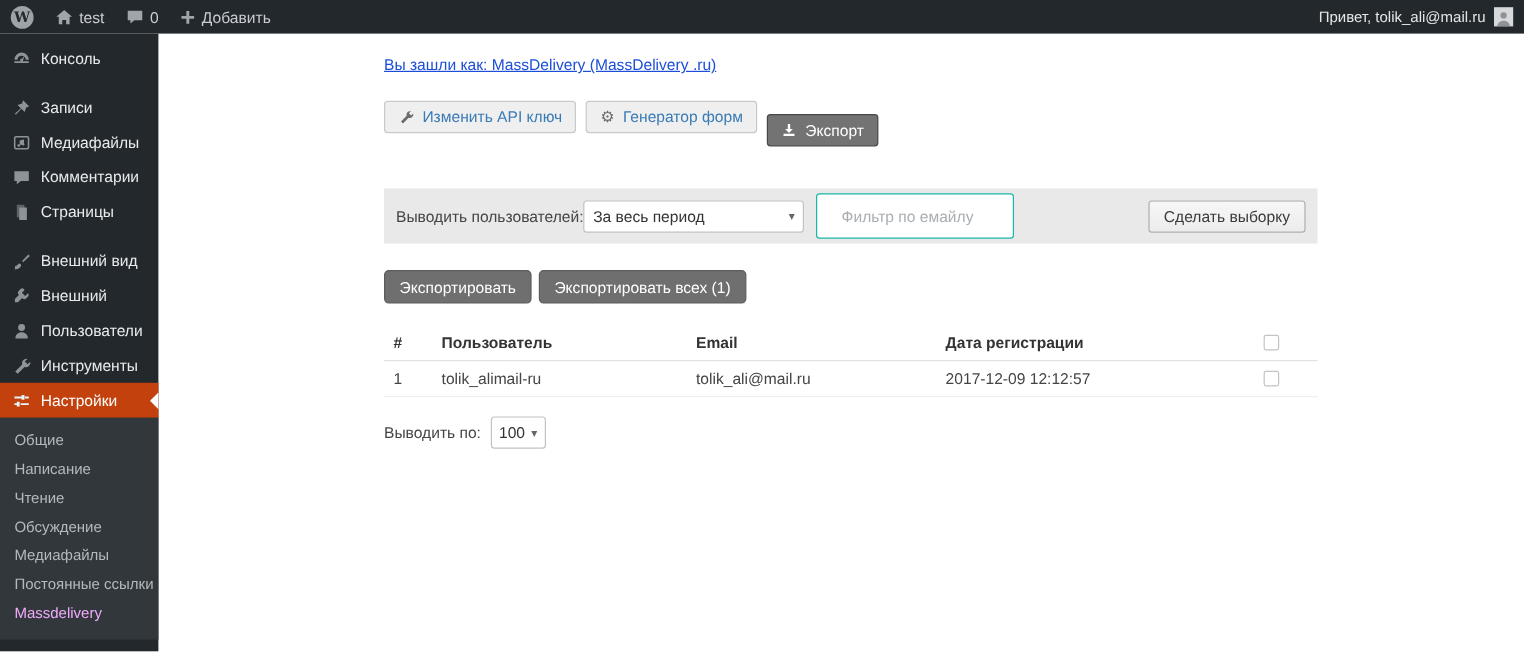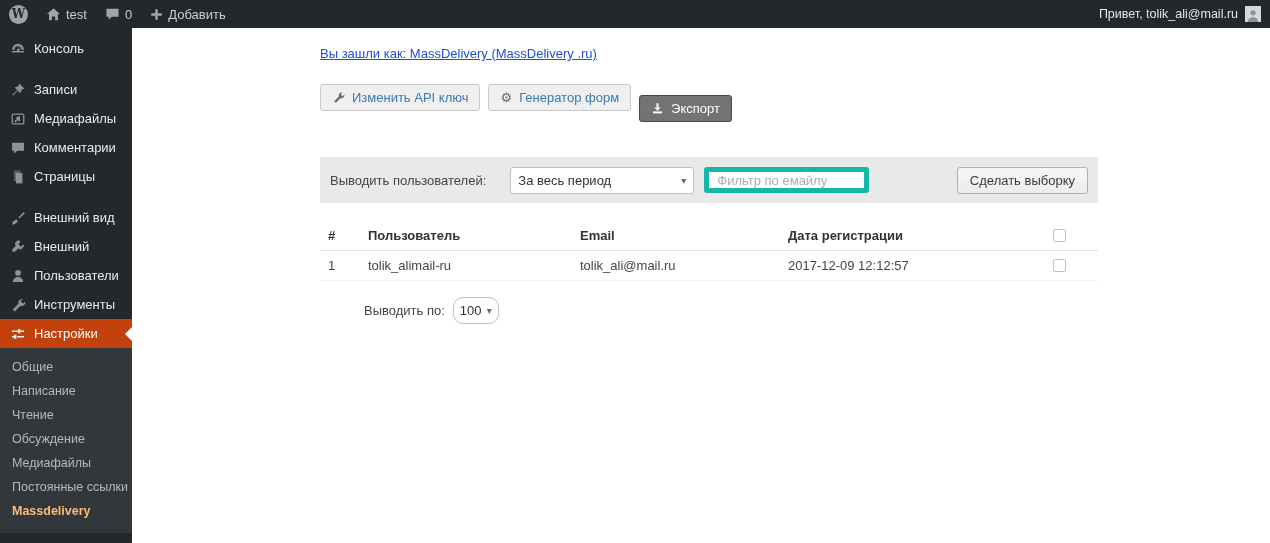--- a/index.html
+++ b/index.html
@@ -41,21 +41,21 @@
   .menu-sep { height:12px; }
   .menu-item.active { background:#c2410c; color:#fff; }
   .menu-item.active .mi-icon { color:#e8f4fa; }
   .menu-arrow {
     position:absolute; right:0; top:50%; transform:translateY(-50%);
     width:0; height:0; border-top:7px solid transparent; border-bottom:7px solid transparent;
     border-right:7px solid #fff;
   }
   .submenu { background:#32373c; padding:7px 0 10px; }
   .submenu-item { padding:5px 0 5px 12px; color:#b4b9be; font-size:12.5px; cursor:pointer; }
-  .submenu-item.current { color:#fdba74; font-weight:bold; }
+  .submenu-item.current { color:#f0abfc; font-weight:normal; }
   .collapse-item { display:flex; align-items:center; gap:8px; padding:7px 9px; color:#a0a5aa; font-size:13px; cursor:pointer; margin-top:2px; }
   .sidebar-fill { flex:1; background:#000; }
 
   
   #main { position:absolute; left:132px; top:28px; right:0; bottom:0; background:#fff; }
   .container { margin-left:188px; width:778px; padding-top:18px; }
 
   .logged-in { font-size:13px; color:#1d4ed8; line-height:16px;text-decoration:underline; }
 
   .tabs { display:flex; gap:8px; margin-top:22px; }
@@ -65,31 +65,31 @@
     color:#3a7bb6; font-size:13px; cursor:pointer; white-space:nowrap;
   }
   .tab-btn .t-icon { color:#6b6b6b; display:flex; align-items:center; font-size:13px; line-height:1; }
   .tab-btn.active { background:#737373; border-color:#484848; color:#fff;margin-top:11px; }
   .tab-btn.active .t-icon { color:#fff; }
 
   .filter-bar {
     margin-top:35px; height:46px; background:#e9e9e9;
     display:flex; align-items:center; padding:0 10px;
   }
-  .filter-label { font-size:13px; color:#454545; margin-right:24px; white-space:nowrap; }
+  .filter-label { font-size:13px; color:#454545; margin-right:0; white-space:nowrap; }
   .select-box {
     height:27px; background:#fff; border:1px solid #c2c2c2; border-radius:3px;
     display:flex; align-items:center; justify-content:space-between;
     padding:0 7px; font-size:13px; color:#333; cursor:pointer;
   }
   .select-box .caret { font-size:10px; color:#666; margin-left:8px; }
   .period-select { width:184px; }
   .email-input {
-    margin-left:10px; width:165px; height:26px; border:5px solid #14b8a6; border-radius:3px;
-    padding:0 8px; font-size:13px; color:#333; font-family:"Liberation Sans", sans-serif;
+    margin-left:10px; width:165px; height:38px; border:1px solid #14b8a6; border-radius:3px;
+    padding:0 20px; font-size:13px; color:#333; font-family:"Liberation Sans", sans-serif;
     background:#fff; outline:none;
   }
   .email-input::placeholder { color:#a9aeb3; }
   .submit-btn {
     margin-left:auto; height:27px; padding:0 12px;
     background:linear-gradient(#f7f7f7,#ececec); border:1px solid #b0b0b0; border-radius:3px;
     font-size:13px; color:#3b3b3b; cursor:pointer; font-family:"Liberation Sans", sans-serif;
   }
 
   .export-row { display:flex; gap:6px; margin-top:22px; }
@@ -102,22 +102,22 @@
   .trow {
     display:grid; grid-template-columns:40px 212px 208px 258px 1fr;
     align-items:center; height:30px; font-size:13px; color:#454545; padding-left:8px;
   }
   .trow.thead { font-weight:bold; color:#333; border-bottom:1px solid #e1e1e1; }
   .trow.tdata { border-bottom:1px solid #efefef; }
   .cb-cell { justify-self:end; margin-right:32px; }
   .checkbox { width:13px; height:13px; background:#fff; border:1px solid #c3c3c3; border-radius:2px; display:block; cursor:pointer; }
 
   .per-page { display:flex; align-items:center; gap:8px; margin-top:16px; }
-  .per-page-label { font-size:13px; color:#454545;margin-left:44px; }
-  .pp-select { width:46px; padding:0 6px;border-radius:10px; }
+  .per-page-label { font-size:13px; color:#454545; }
+  .pp-select { width:46px; padding:0 6px; }
   .pp-select .caret { margin-left:4px; }
 </style>
 </head>
 <body>
 
 <div id="adminbar">
   <div class="ab-item">
     <span class="wp-logo">W</span>
   </div>
   <div class="ab-item">
@@ -309,20 +309,24 @@
     <div class="filter-bar">
       <span class="filter-label">Выводить пользователей:</span>
       <div class="select-box period-select">
         <span>За весь период</span>
         <span class="caret">▾</span>
       </div>
       <input class="email-input" type="text" placeholder="Фильтр по емайлу" style="">
       <button class="submit-btn">Сделать выборку</button>
     </div>
 
+    <div class="export-row">
+      <button class="export-btn">Экспортировать</button>
+      <button class="export-btn">Экспортировать всех (1)</button>
+    </div>
 
     <div class="users-table">
       <div class="trow thead">
         <span>#</span>
         <span>Пользователь</span>
         <span>Email</span>
         <span>Дата регистрации</span>
         <span class="checkbox cb-cell"></span>
       </div>
       <div class="trow tdata">

